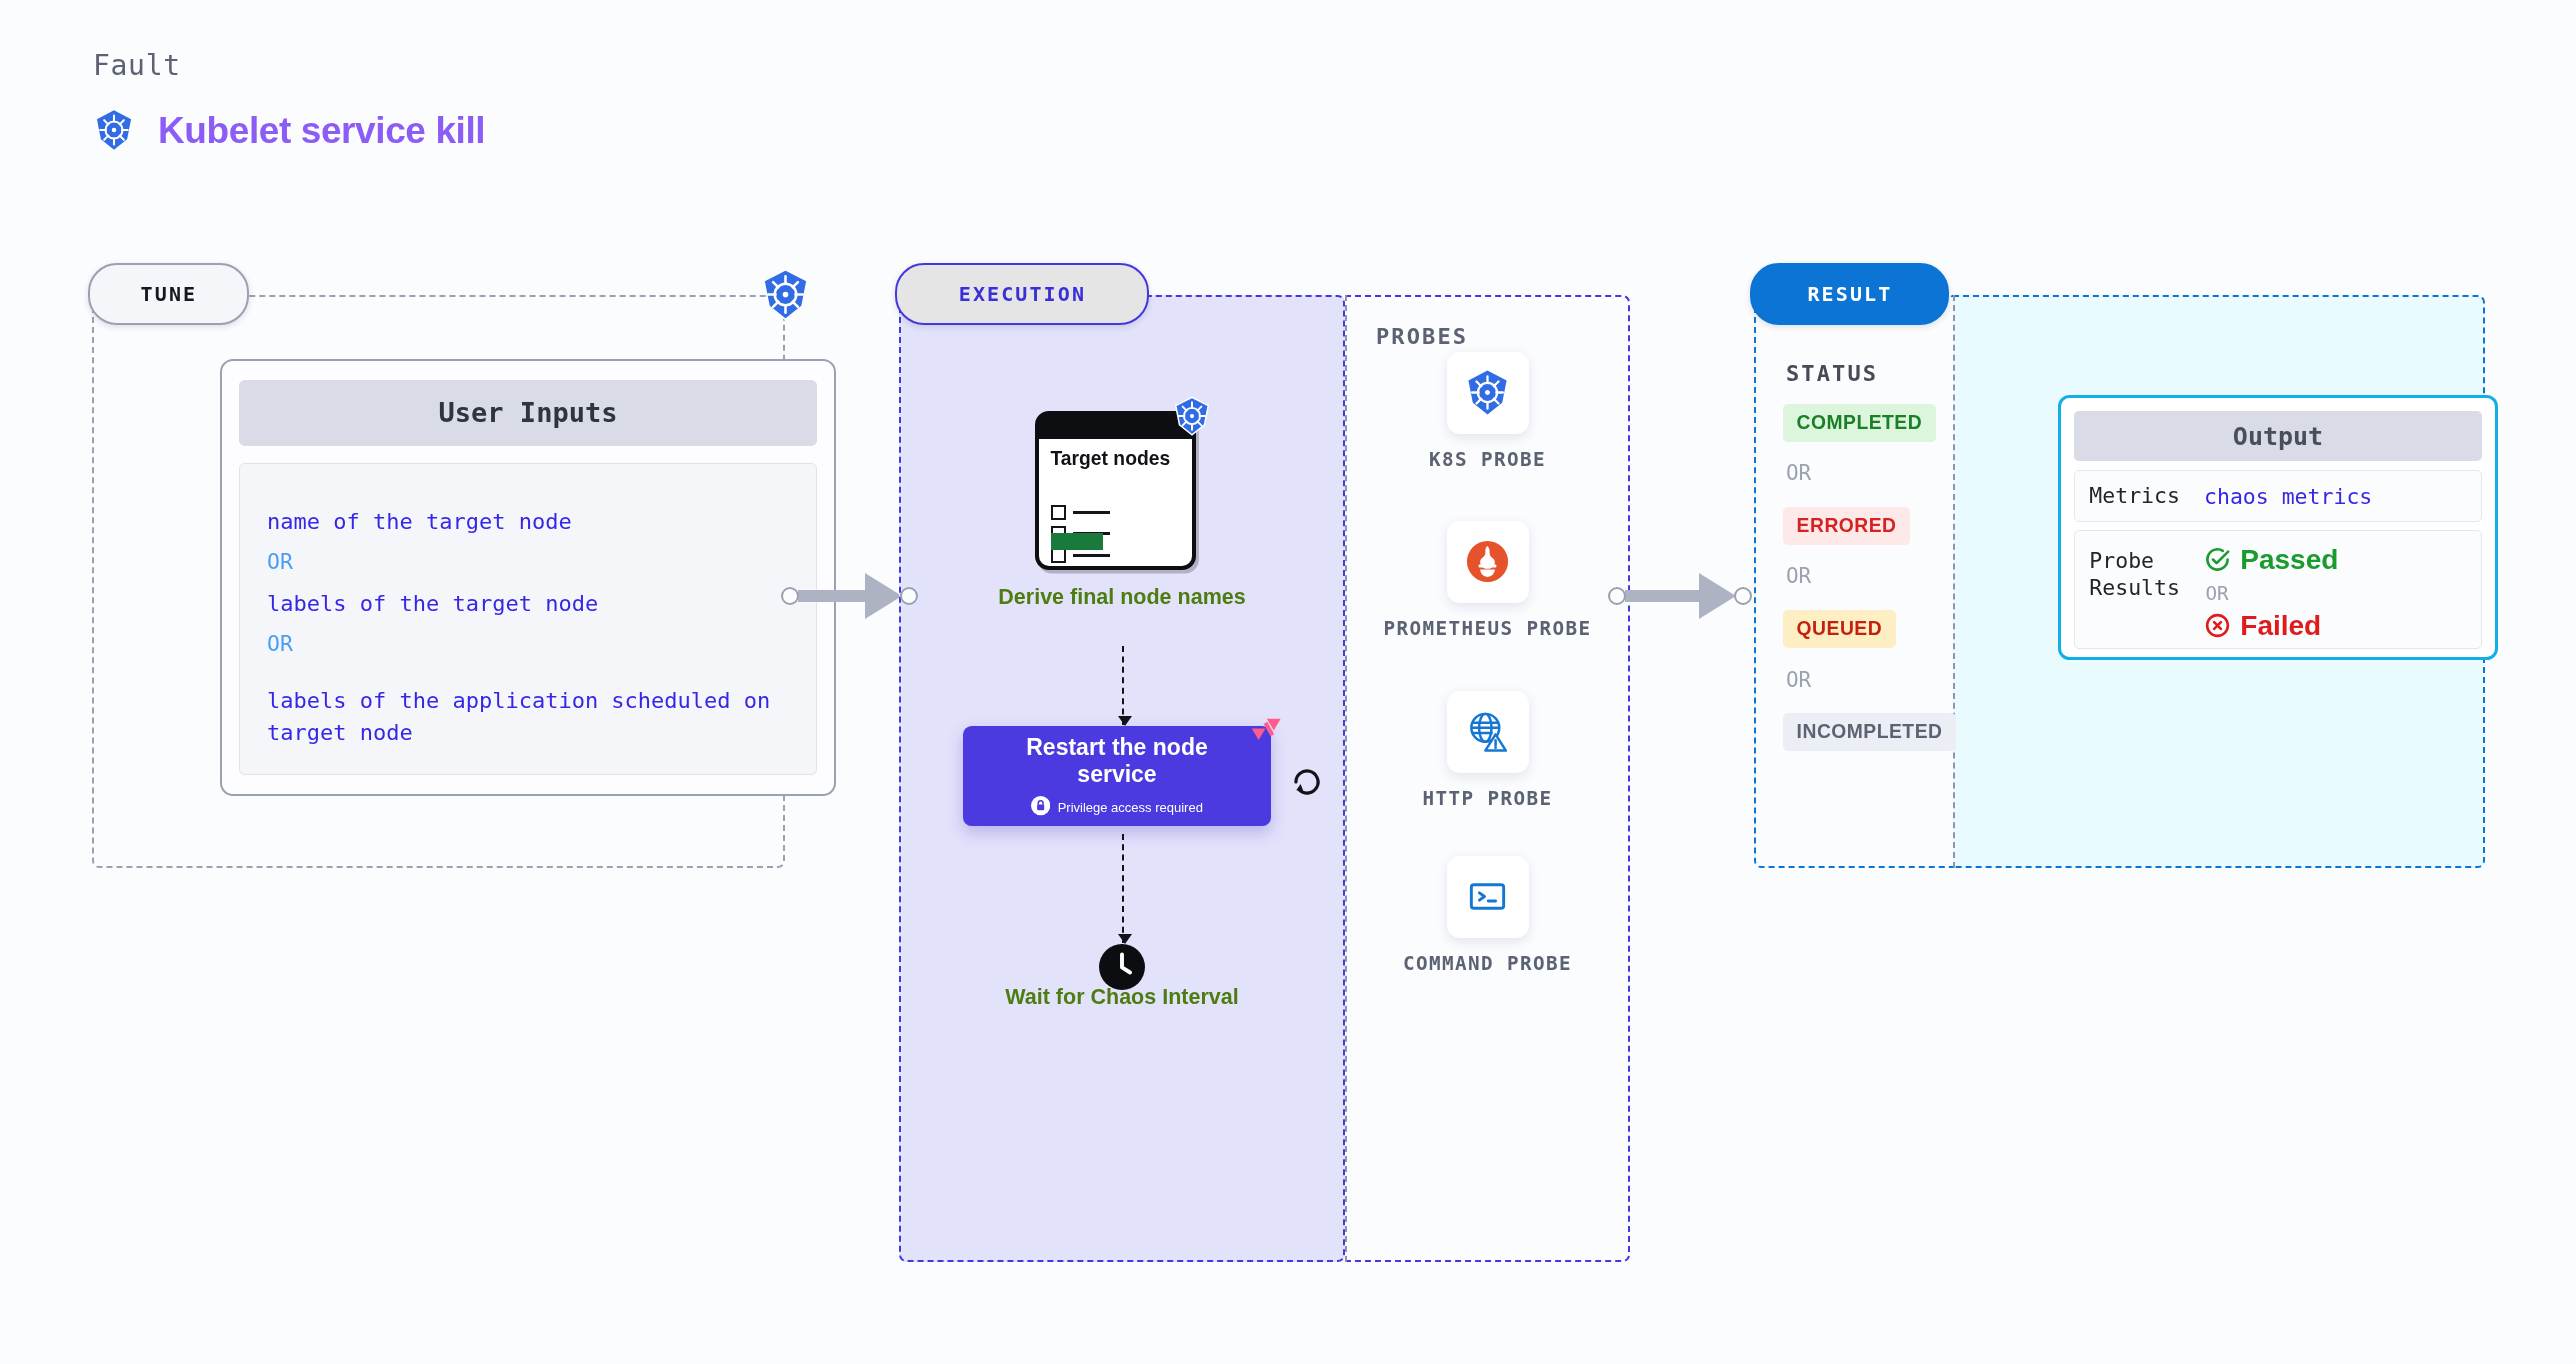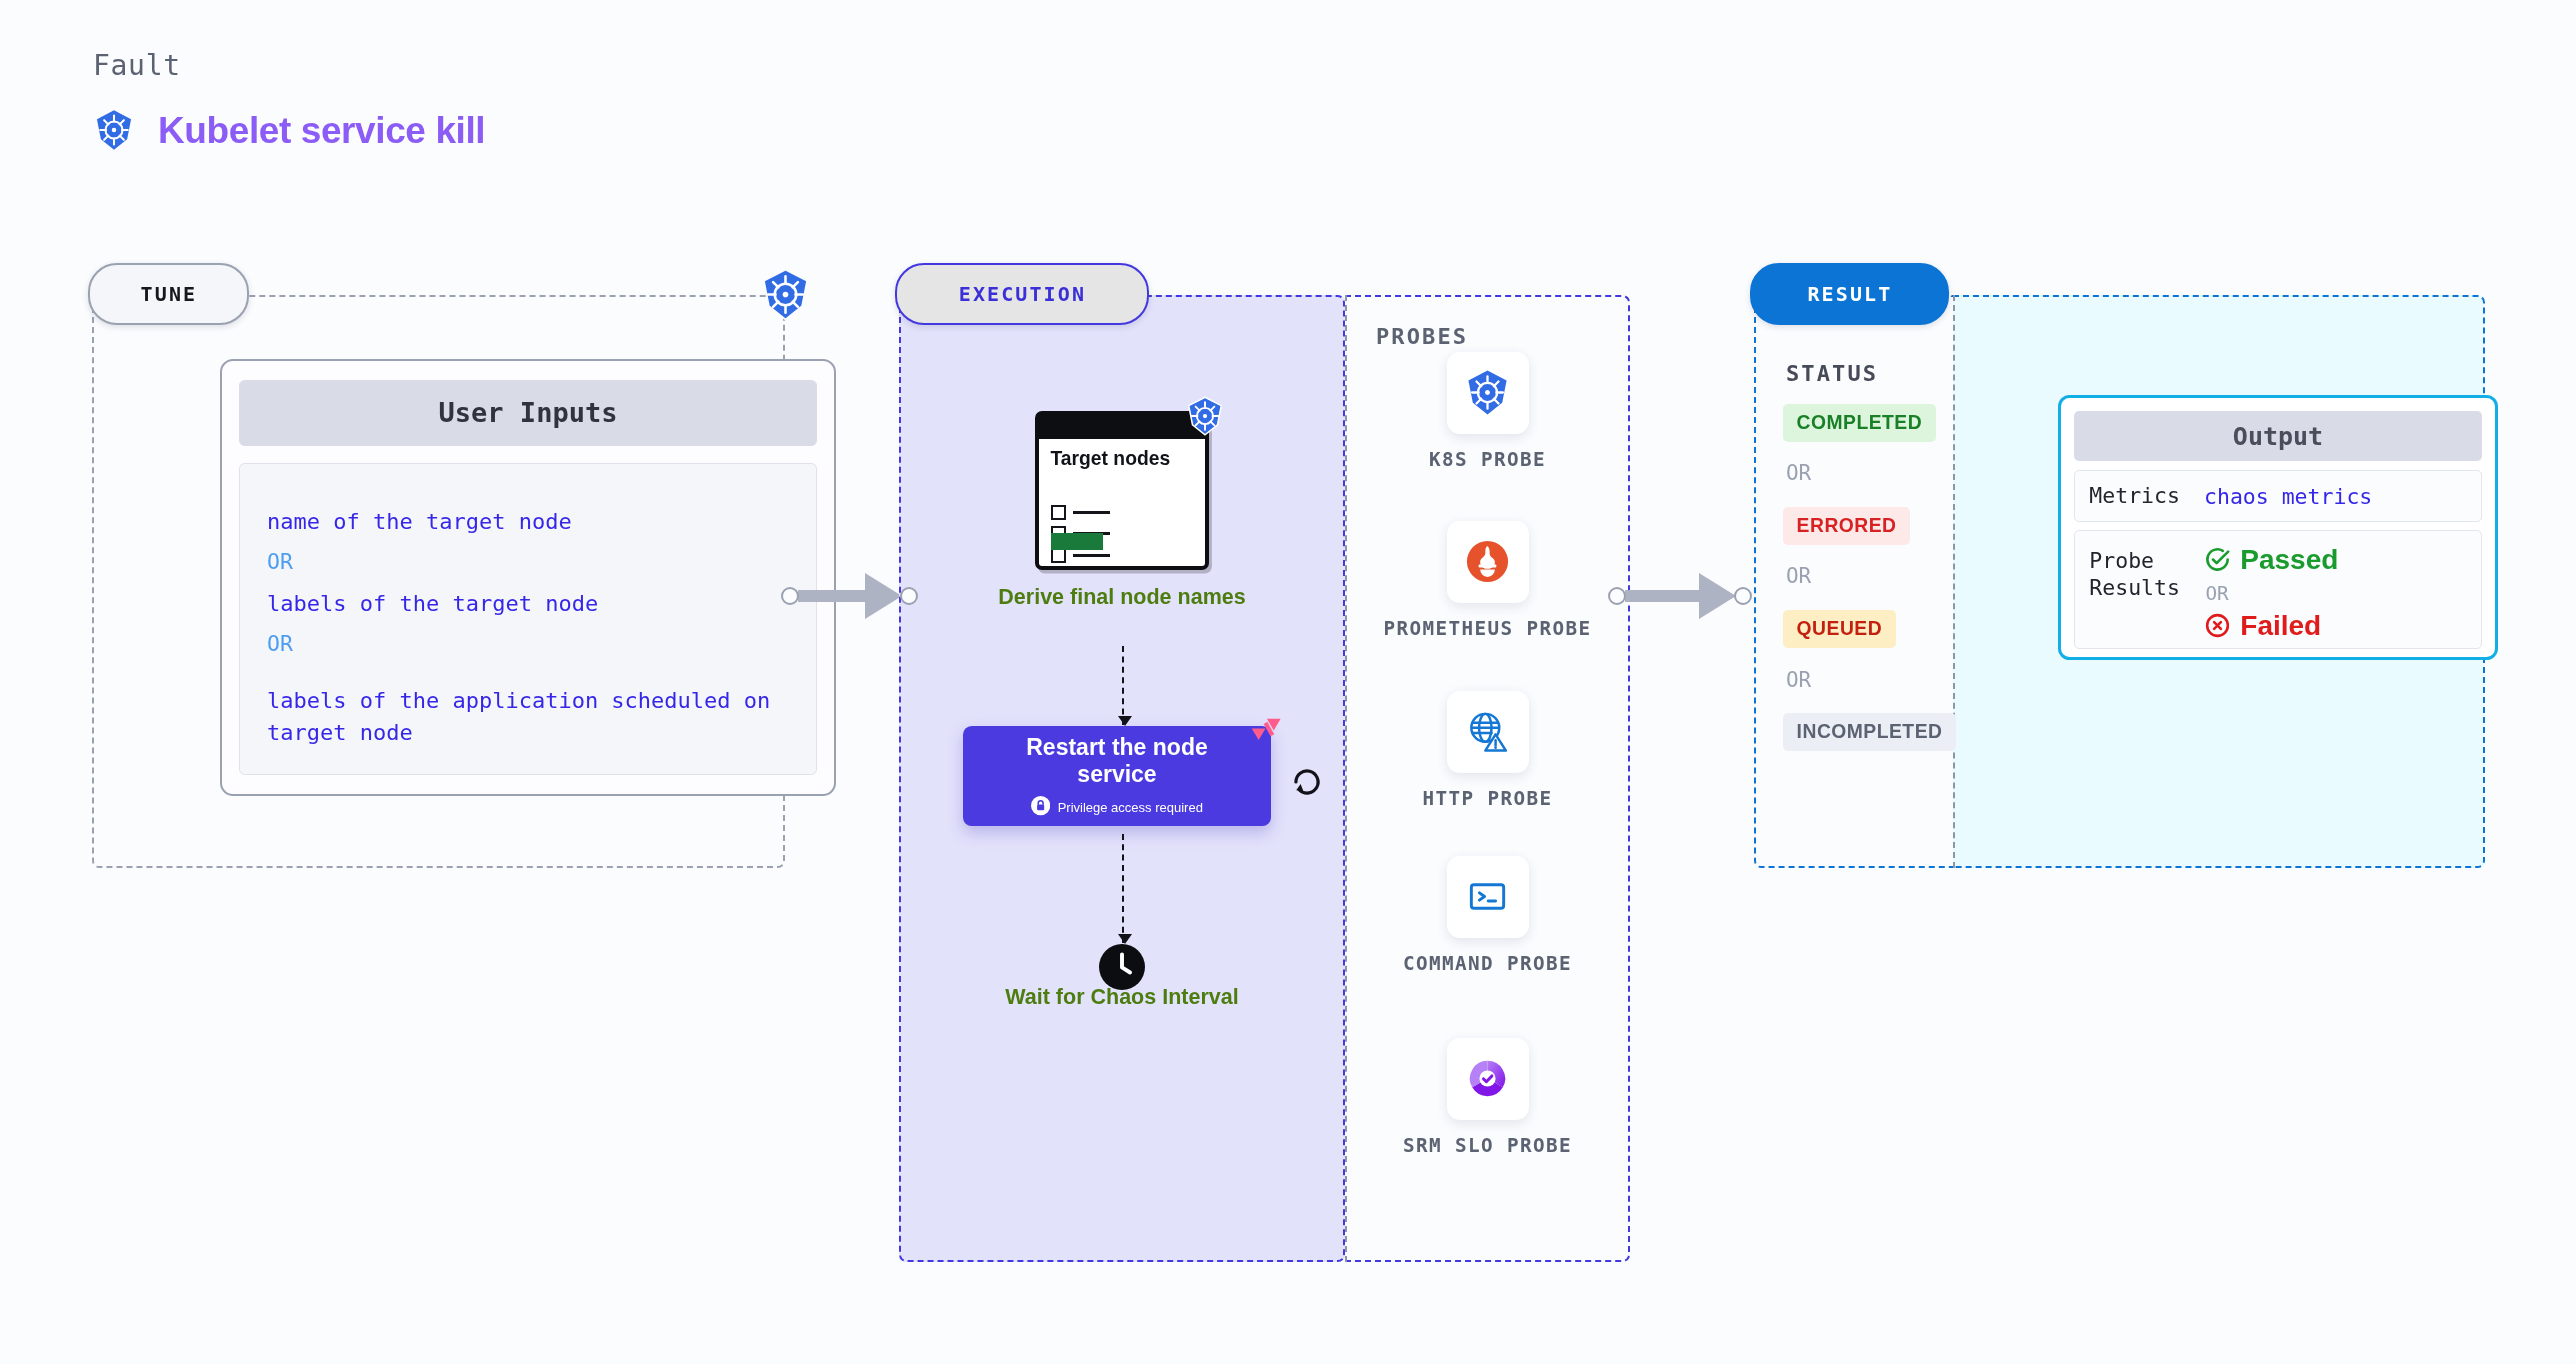--- a/index.html
+++ b/index.html
@@ -121,22 +121,22 @@
   #probes-label {
     position: absolute; left: 477px; top: 29px;
     font-family: "DejaVu Sans Mono", monospace;
     font-size: 22px; font-weight: 700; letter-spacing: 2.1px; color: #5b6272;
   }
 
   
   #flow { position: absolute; left: 0; top: 0; width: 446px; height: 100%; }
 
   #target-card {
-    position: absolute; left: 136px; top: 116px; width: 174px; height: 159px;
-    background: #fff; border: 4.3px solid #0d0e12; border-radius: 7px;
+    position: absolute; left: 136px; top: 116px; width: 161px; height: 159px;
+    background: #fff; border: 4.3px solid #0d0e12; border-radius: 14px;
     box-shadow: 2.9px 3.6px 0 rgba(0,0,0,.22);
   }
   #target-titlebar { height: 24px; background: #0d0e12; }
   #target-text {
     position: absolute; left: 11.5px; top: 33px;
     font-size: 19.3px; font-weight: 700; color: #111318; line-height: 1.12;
     font-family: "Liberation Sans", sans-serif;
   }
   .chk-list { position: absolute; left: 11.5px; top: 90px; }
   .chk-row { display: flex; align-items: center; gap: 7.9px; margin-bottom: 6.4px; }
@@ -491,40 +491,20 @@
         <svg width="47" height="47" viewBox="0 0 64 64">
           <rect x="10" y="16" width="44" height="32" rx="3.5" fill="none" stroke="#1577d4" stroke-width="4"></rect>
           <path d="M21 27l7 5-7 5" fill="none" stroke="#1577d4" stroke-width="4" stroke-linecap="round" stroke-linejoin="round"></path>
           <path d="M33 38h10" stroke="#1577d4" stroke-width="4" stroke-linecap="round"></path>
         </svg>
       </span>
     </div>
     <div class="probe-label">COMMAND PROBE</div>
   </div>
 
-  <div class="probe" id="probe-4">
-    <div class="probe-tile">
-      <span>
-        <svg width="47" height="47" viewBox="0 0 64 64">
-          <defs>
-            <linearGradient id="slg" x1="0" y1="0" x2="1" y2="1">
-              <stop offset="0" stop-color="#b680f7"></stop>
-                <stop offset="1" stop-color="#8215e8"></stop>
-            </linearGradient>
-          </defs>
-          <path d="M32 32 32 8a24 24 0 0 1 20.8 36Z" fill="url(#slg)"></path>
-          <path d="M32 32 52.8 44A24 24 0 0 1 11.2 44Z" fill="#8215e8"></path>
-          <path d="M32 32 11.2 44A24 24 0 0 1 32 8Z" fill="#b680f7"></path>
-          <circle cx="32" cy="32" r="11" fill="#fff"></circle>
-          <path d="M26.5 32.5l4 4 7.5-8" fill="none" stroke="#8215e8" stroke-width="4" stroke-linecap="round" stroke-linejoin="round"></path>
-        </svg>
-      </span>
-    </div>
-    <div class="probe-label">SRM SLO PROBE</div>
-  </div>
 </div>
 
 <div class="connector" id="connector-2">
   <div class="conn-dot"></div>
   <div class="conn-line" style="width:77px;"></div>
   <div class="conn-head"></div>
   <div class="conn-dot"></div>
 </div>
 
 <div class="stage" id="result-stage">

